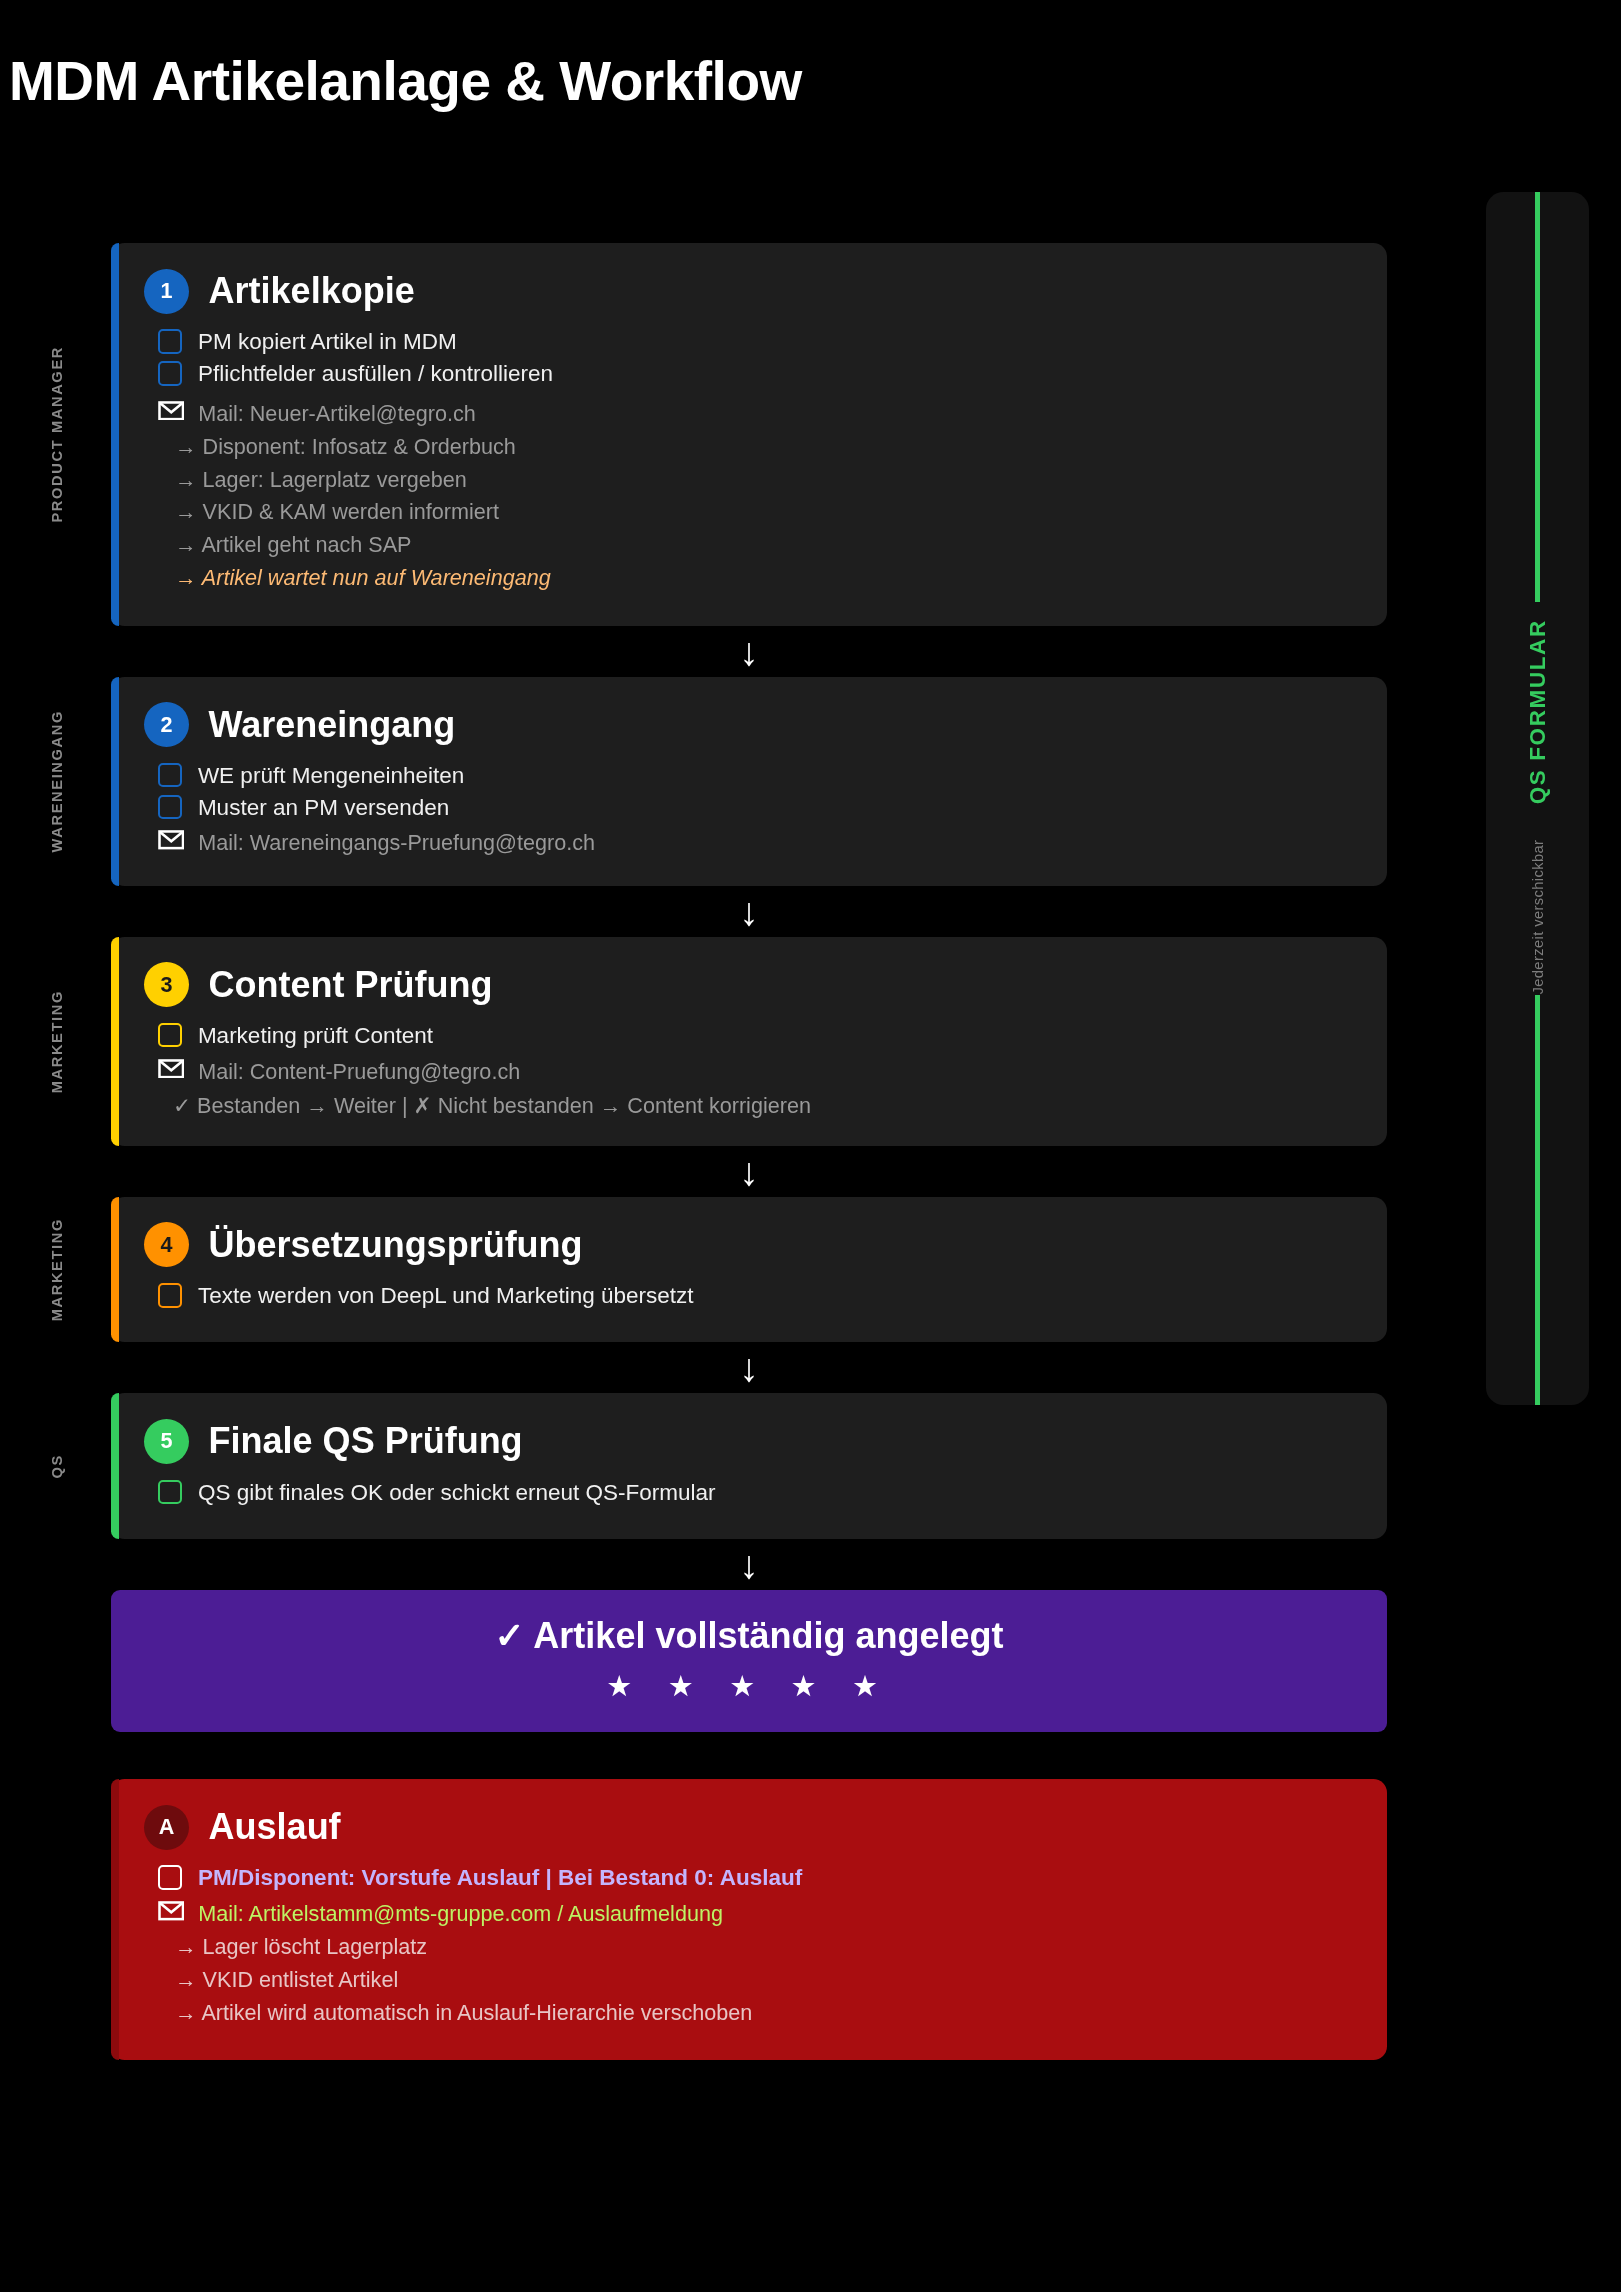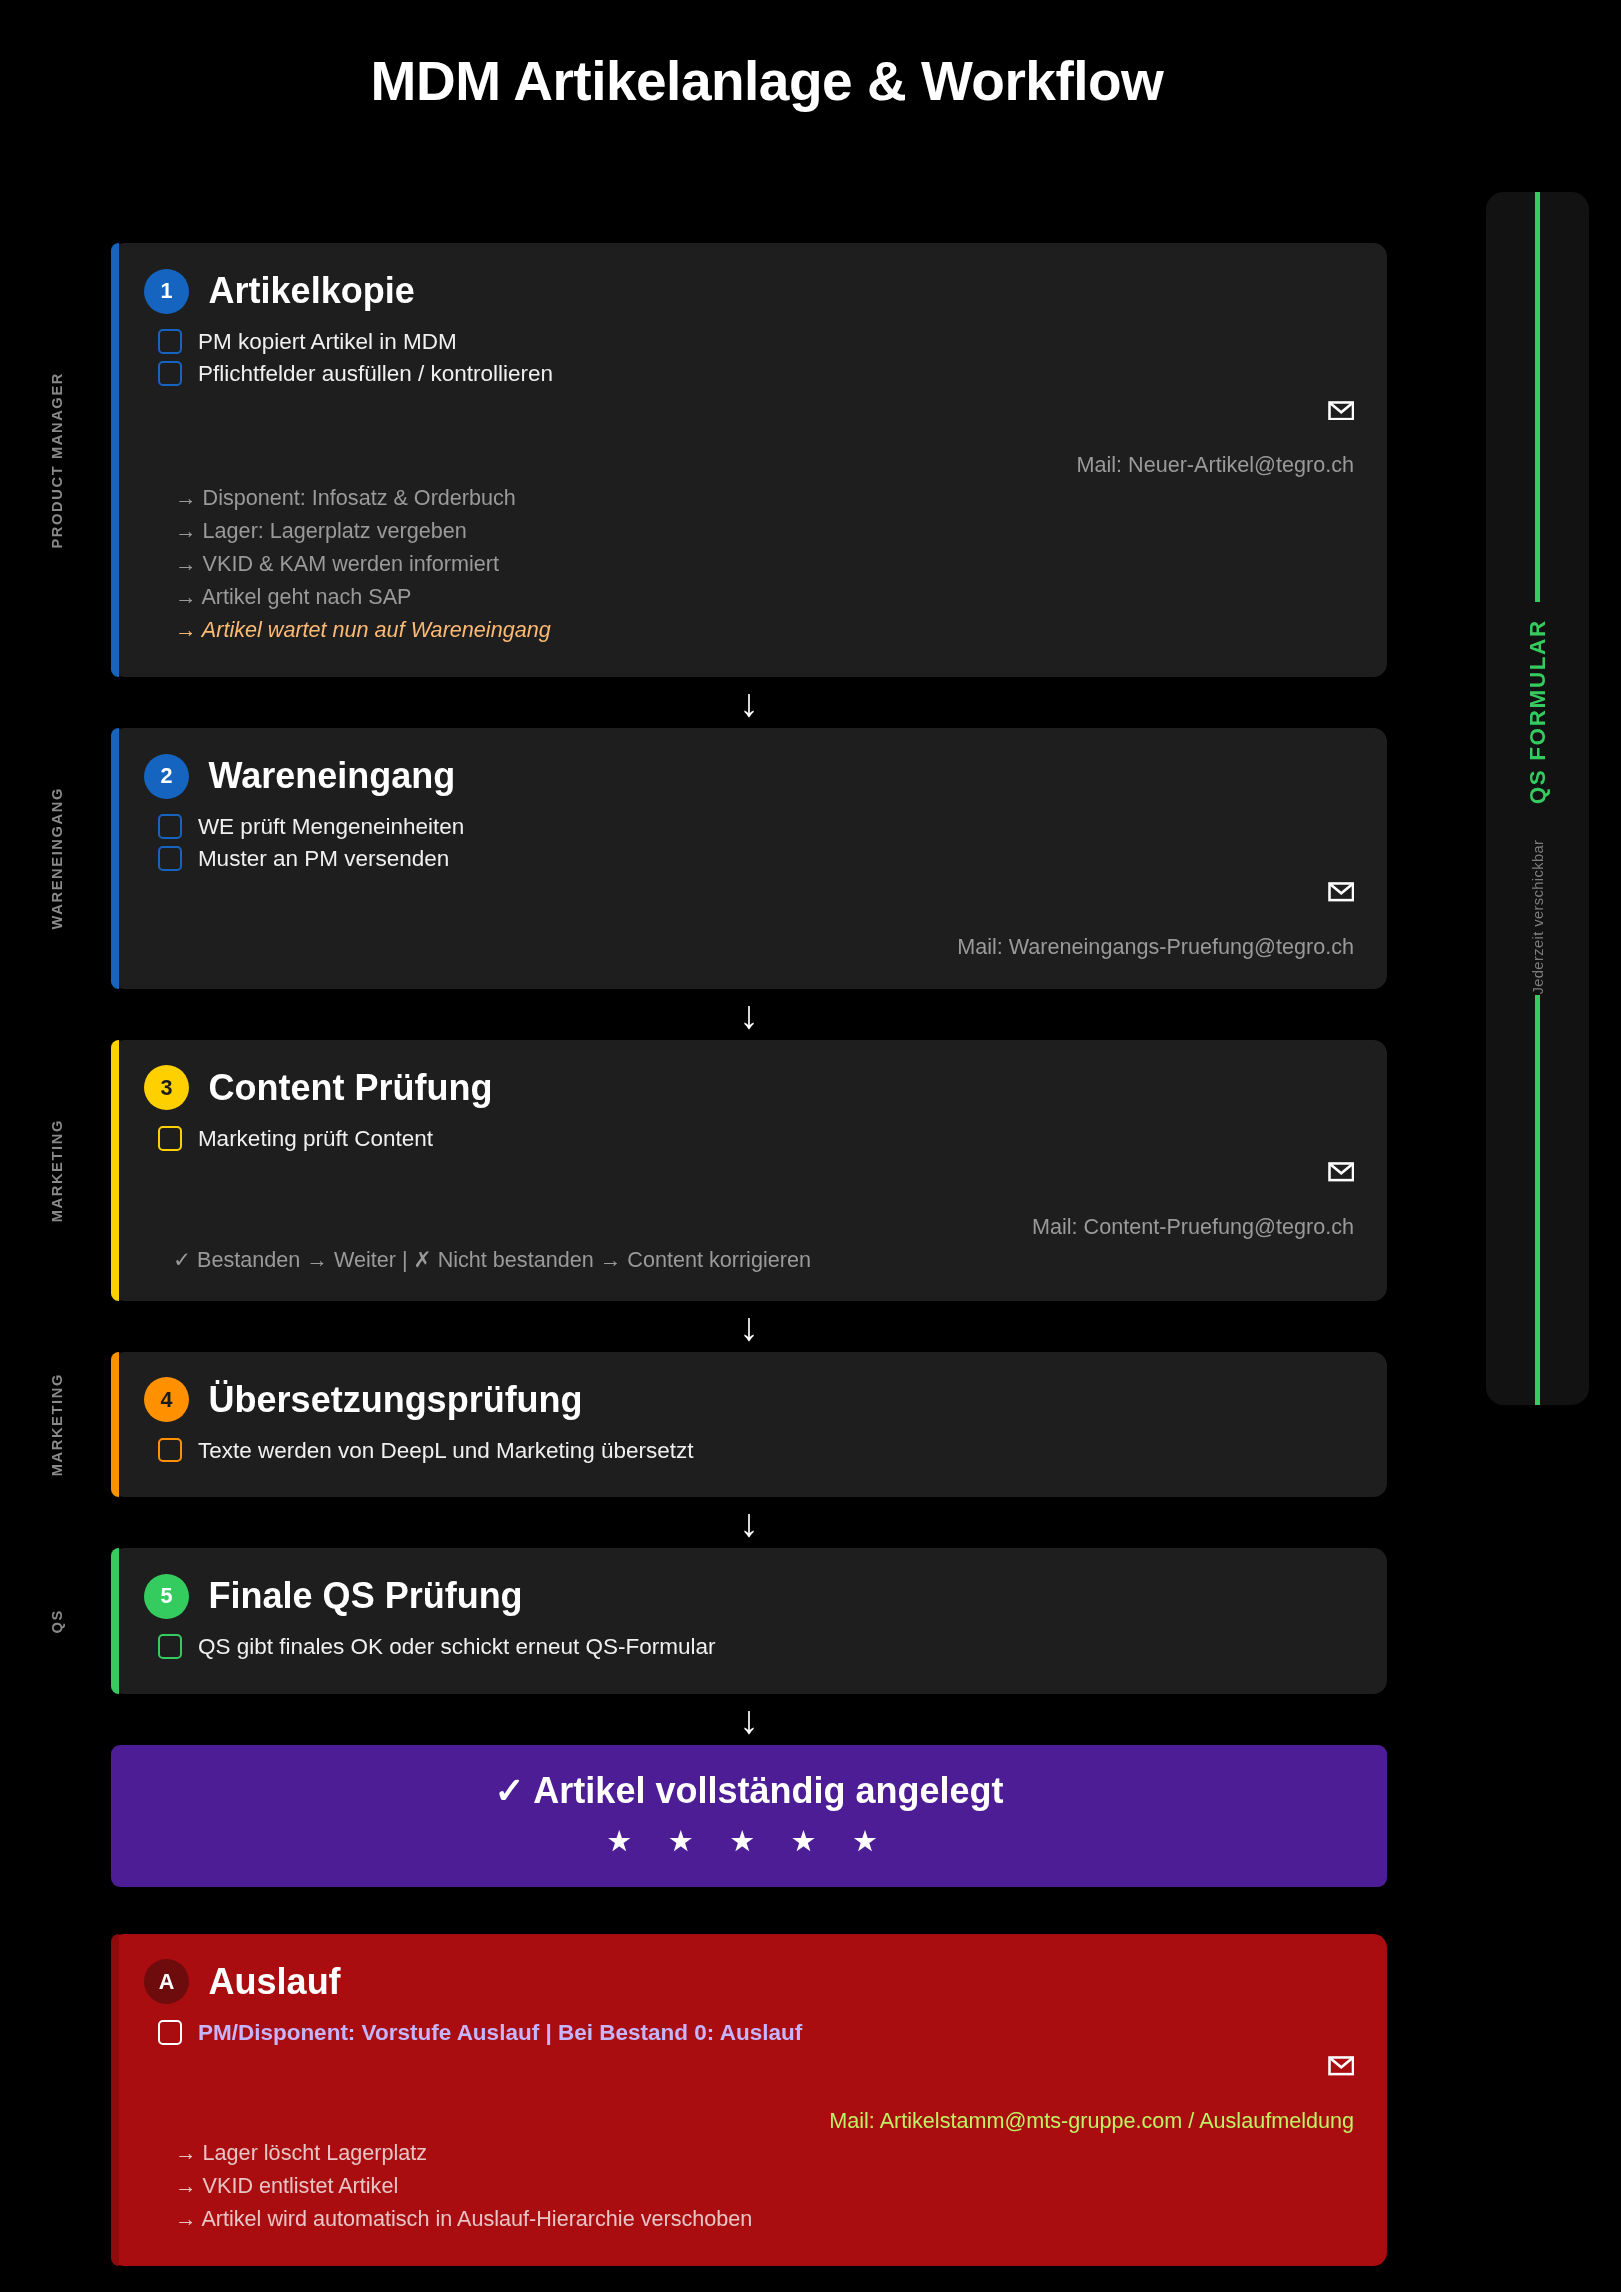--- a/index.html
+++ b/index.html
@@ -14,23 +14,22 @@
     position: relative;
     width: 1621px;
     height: 2293px;
     background: #000000;
   }
 
   
   .title {
     position: absolute;
     top: 49px;
-    left: 17px;
+    left: 9px;
     width: 1500px;
-    text-align: center;
     color: #ffffff;
     font-size: 55px;
     font-weight: bold;
     letter-spacing: -0.5px;
   }
 
   
   .flow {
     position: absolute;
     left: 111px;
@@ -120,25 +119,24 @@
     background: transparent;
   }
   .chk-label {
     color: #f0f0f0;
     font-size: 22.5px;
   }
 
   
   .mail-row {
     display: flex;
-    align-items: flex-end;
-    gap: 32px;
+    align-items: flex-start;
+    gap: 14px;
     margin: 9.8px 0 2px 0;
     padding-left: 13.7px;
-    flex-direction: column;
   }
   .mail-ico {
     width: 26.5px; height: 19.6px;
     flex: 0 0 auto;
   }
   .mail-text {
     color: #9a9a9a;
     font-size: 21.6px;
   }
 

